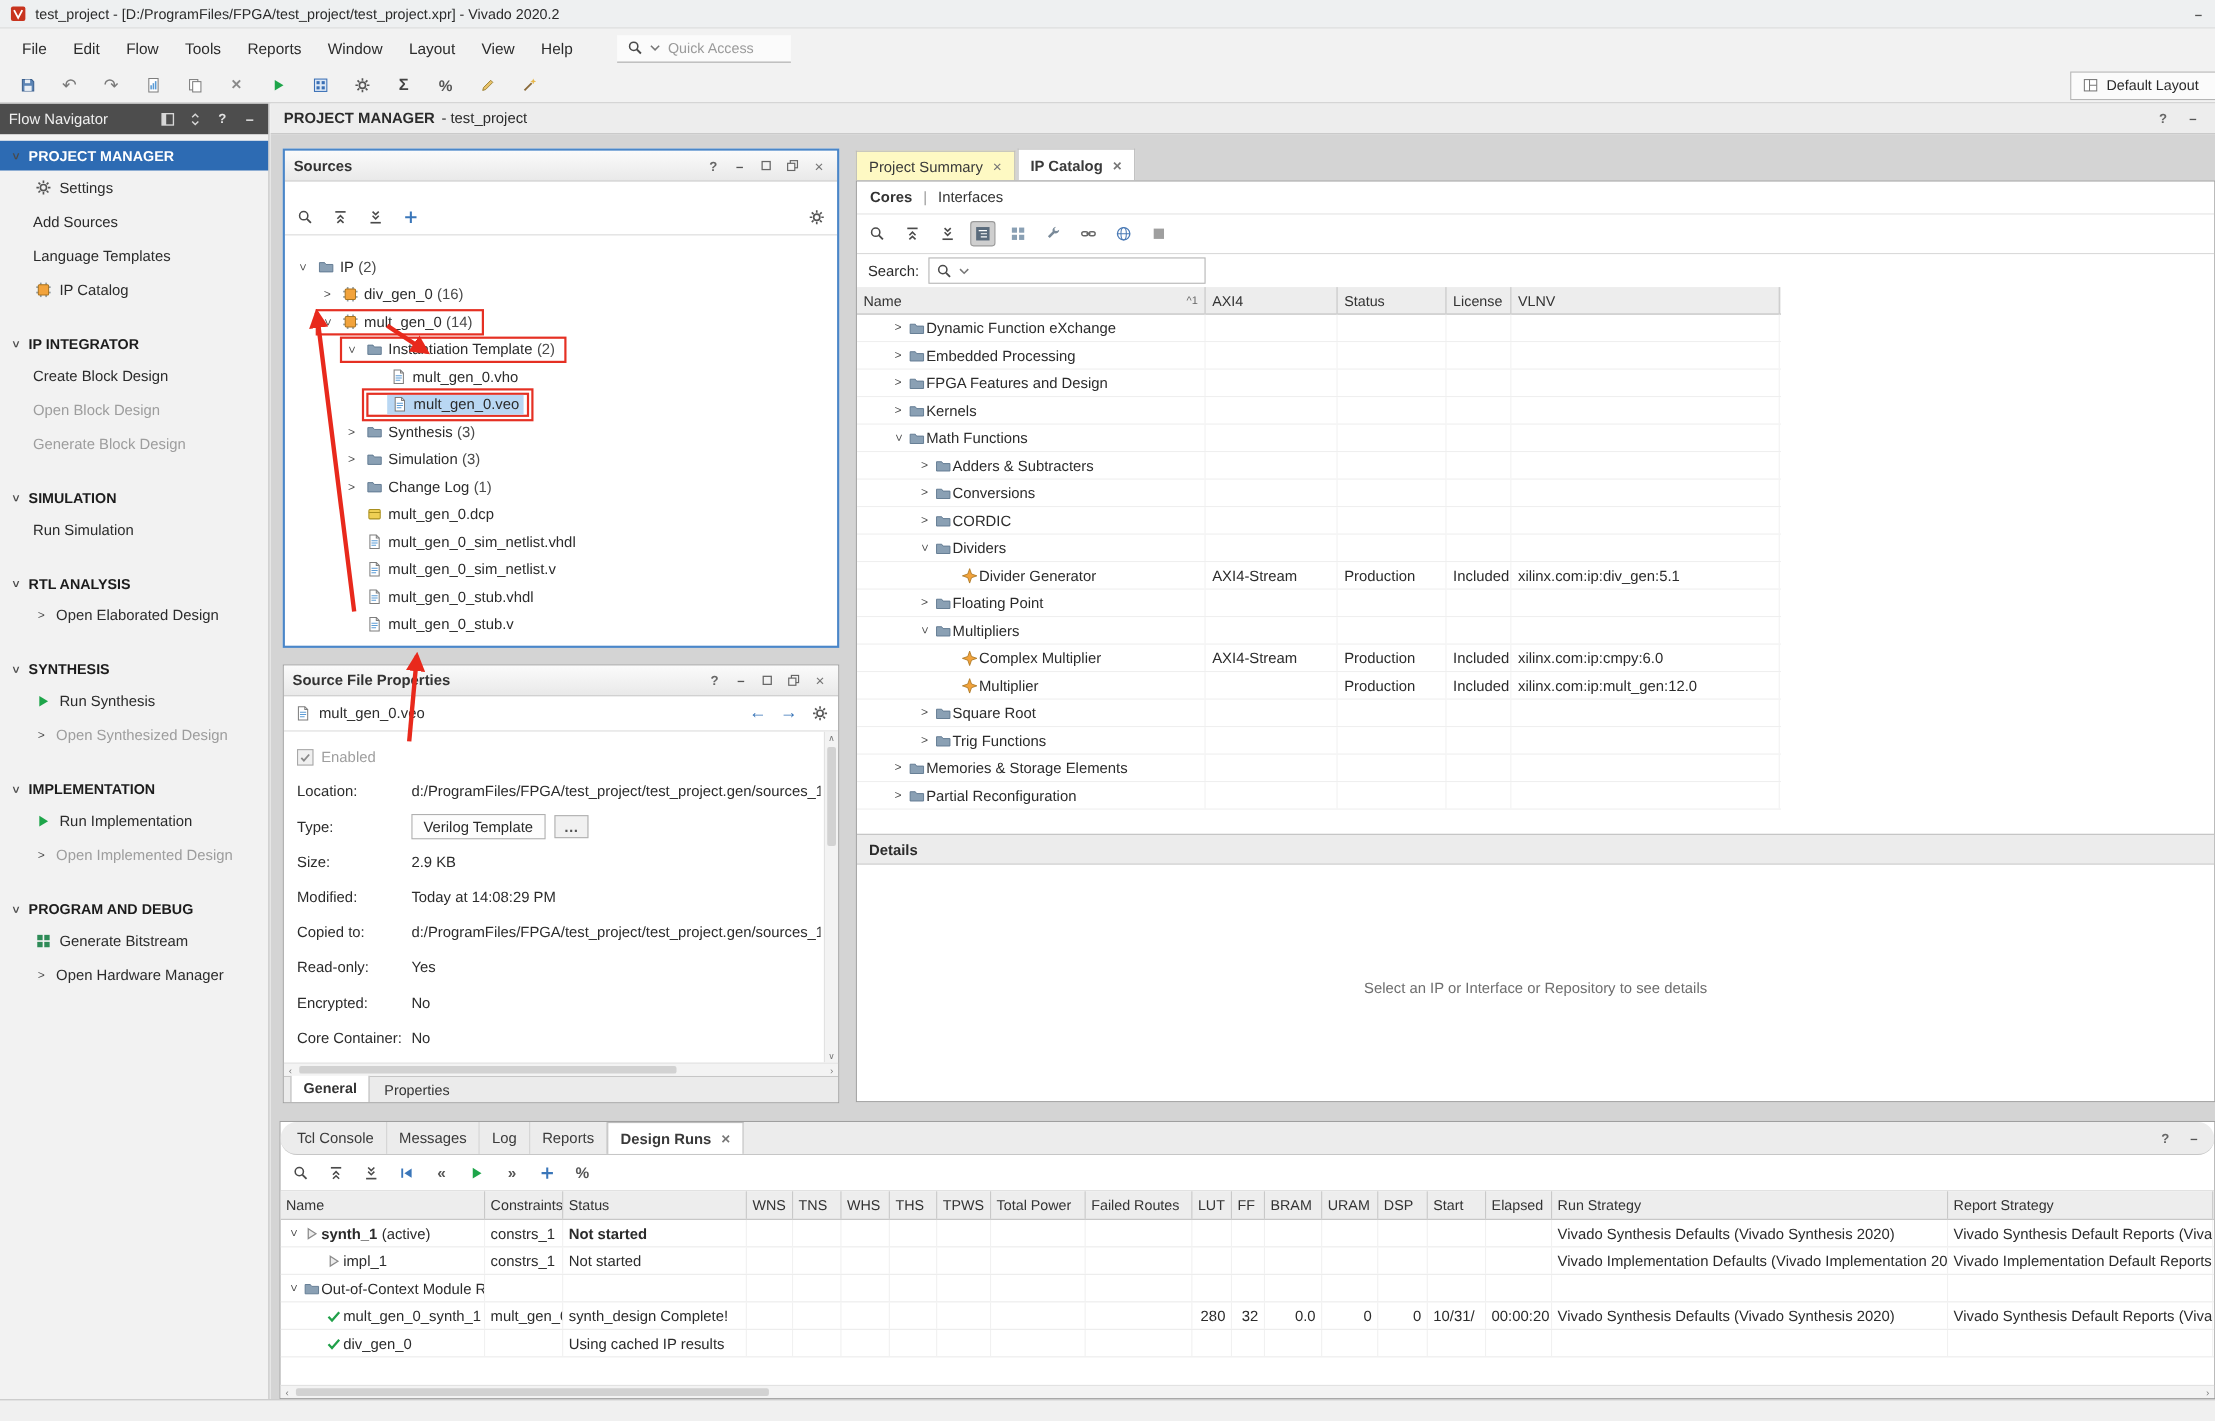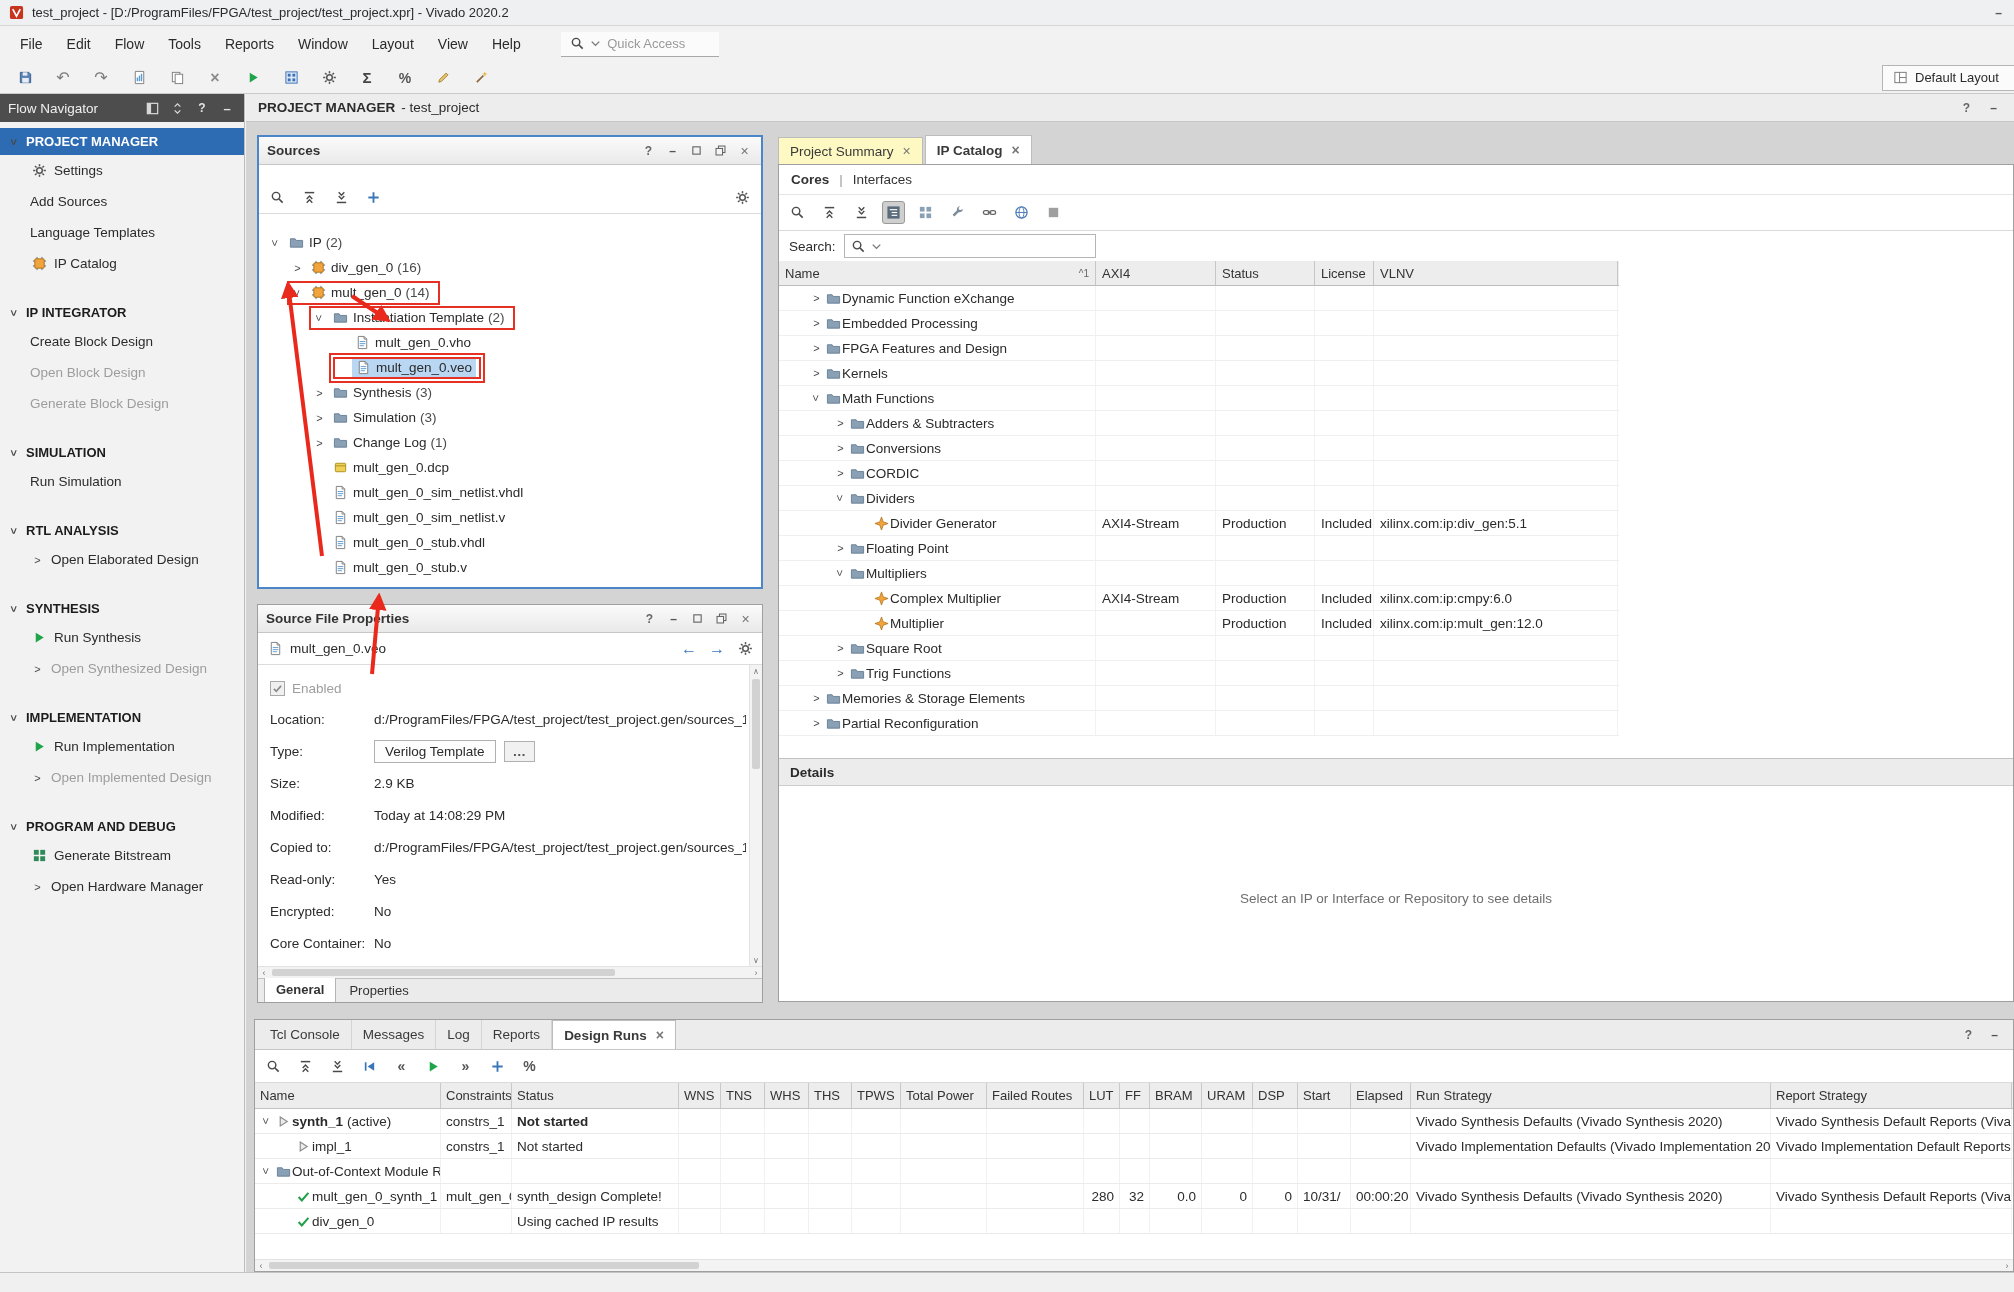--- a/index.html
+++ b/index.html
@@ -105,21 +105,21 @@
 .cat-header{display:grid;grid-template-columns:317px 120px 99px 59px 244px;height:25px;background:#ededed;border-bottom:1px solid #bdbdbd;width:840px;flex:none;}
 .cat-hcell{display:flex;align-items:center;padding:0 6px;border-right:1px solid #c6c6c6;font-size:13px;color:#333;}
 .sort-ind{margin-left:auto;font-size:10px;color:#666;}
 .cat-row{display:grid;grid-template-columns:317px 120px 99px 59px 244px;height:25px;border-bottom:1px solid #efefef;width:840px;}
 .cat-cell{display:flex;align-items:center;padding:0 6px;border-right:1px solid #f2f2f2;overflow:hidden;white-space:nowrap;font-size:13.5px;}
 .cat-cell.name{padding:0;}
 .cat-spacer{height:22px;flex:none;}
 .details-h{height:28px;background:#ececec;border-top:1px solid #c2c2c2;border-bottom:1px solid #cdcdcd;display:flex;align-items:center;padding:0 11px;font-weight:bold;font-size:13.5px;flex:none;}
 .details-body{flex:1;display:flex;justify-content:center;padding-top:105px;color:#6e6e6e;font-size:13.5px;}
 
-#runs-tabs{height:30px;background:#ececec;border-bottom:1px solid #c6c6c6;display:flex;align-items:flex-end;padding-left:4px;flex:none;}
+#runs-tabs{height:30px;background:#ececec;border-bottom:1px solid #c6c6c6;display:flex;align-items:flex-end;padding-left:4px;flex:none;border-radius:15px;}
 #runs-tabs .dtab{background:transparent;border:none;border-right:1px solid #d4d4d4;height:29px;}
 #runs-tabs .dtab.sel{background:#fff;border:1px solid #bcbcbc;border-bottom:none;font-weight:bold;}
 #runs-tabs .right{margin-left:auto;display:flex;gap:9px;padding:0 10px;align-items:center;height:29px;}
 .run-header{display:grid;height:26px;background:#ededed;border-bottom:1px solid #c2c2c2;flex:none;}
 .run-hcell{display:flex;align-items:center;padding:0 5px;border-right:1px solid #c9c9c9;font-size:13px;color:#333;overflow:hidden;white-space:nowrap;}
 .run-row{display:grid;height:25px;border-bottom:1px solid #ebebeb;}
 .run-cell{display:flex;align-items:center;padding:0 5px;border-right:1px solid #f1f1f1;overflow:hidden;white-space:nowrap;font-size:13.5px;}
 .run-cell.num{justify-content:flex-end;}
 .run-cell.name{padding:0 5px 0 0;}
 .sfx{margin-left:4px;}

